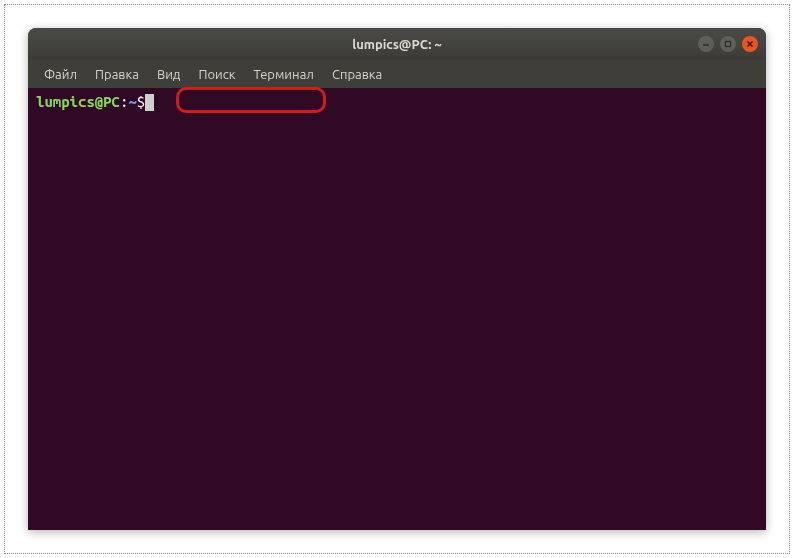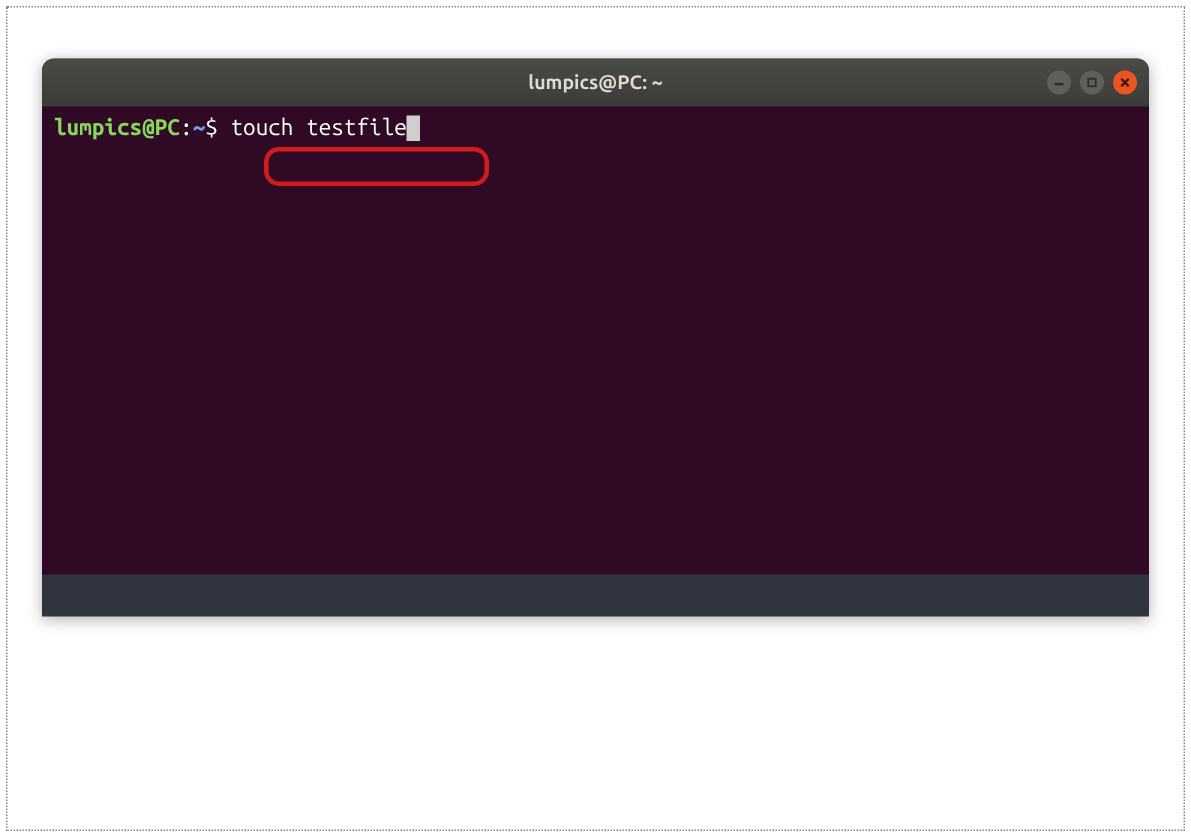--- a/index.html
+++ b/index.html
@@ -12,26 +12,25 @@
       font-family: "Ubuntu", "DejaVu Sans", sans-serif;
       width: 794px;
       height: 558px;
       position: relative;
     }
     .window {
       position: absolute;
       left: 28px;
       top: 28px;
       width: 738px;
-      height: 372px;
+      height: 502px;
       background: #2f343f;
       border-radius: 8px 8px 0 0;
       overflow: hidden;
       box-shadow: 0 2px 10px rgba(0,0,0,0.3);
-      margin-top: 11px;
     }
     .titlebar {
       height: 32px;
       background: linear-gradient(to bottom, #4a4a46, #3c3b37);
       display: flex;
       align-items: center;
       position: relative;
       border-radius: 8px 8px 0 0;
     }
     .title-text {
@@ -170,21 +169,29 @@
       </div>
       <div class="wc-btn wc-close">
         <svg viewBox="0 0 8 8">
             <line x1="1.5" y1="1.5" x2="6.5" y2="6.5" stroke="#3a1707" stroke-width="1.5"></line>
             <line x1="6.5" y1="1.5" x2="1.5" y2="6.5" stroke="#3a1707" stroke-width="1.5"></line>
           </svg>
       </div>
     </div>
   </div>
 
+  <div class="menubar">
+    <span class="menu-item">Файл</span>
+    <span class="menu-item">Правка</span>
+    <span class="menu-item">Вид</span>
+    <span class="menu-item">Поиск</span>
+    <span class="menu-item">Терминал</span>
+    <span class="menu-item">Справка</span>
+  </div>
 
   <div class="terminal-body">
     <div class="terminal-line">
-      <span class="prompt-user">lumpics@PC</span><span class="prompt-colon">:</span><span class="prompt-path">~</span><span class="prompt-dollar">$</span><span class="command"> touch testfile</span><span class="cursor-block"></span>
+      <span class="prompt-user">lumpics@PC</span><span class="prompt-colon">:</span><span class="prompt-path">~</span><span class="prompt-dollar">$</span><span class="cursor-block"></span>
     </div>
   </div>
 
   <div class="highlight-box"></div>
 </div>
 
 </body></html>

